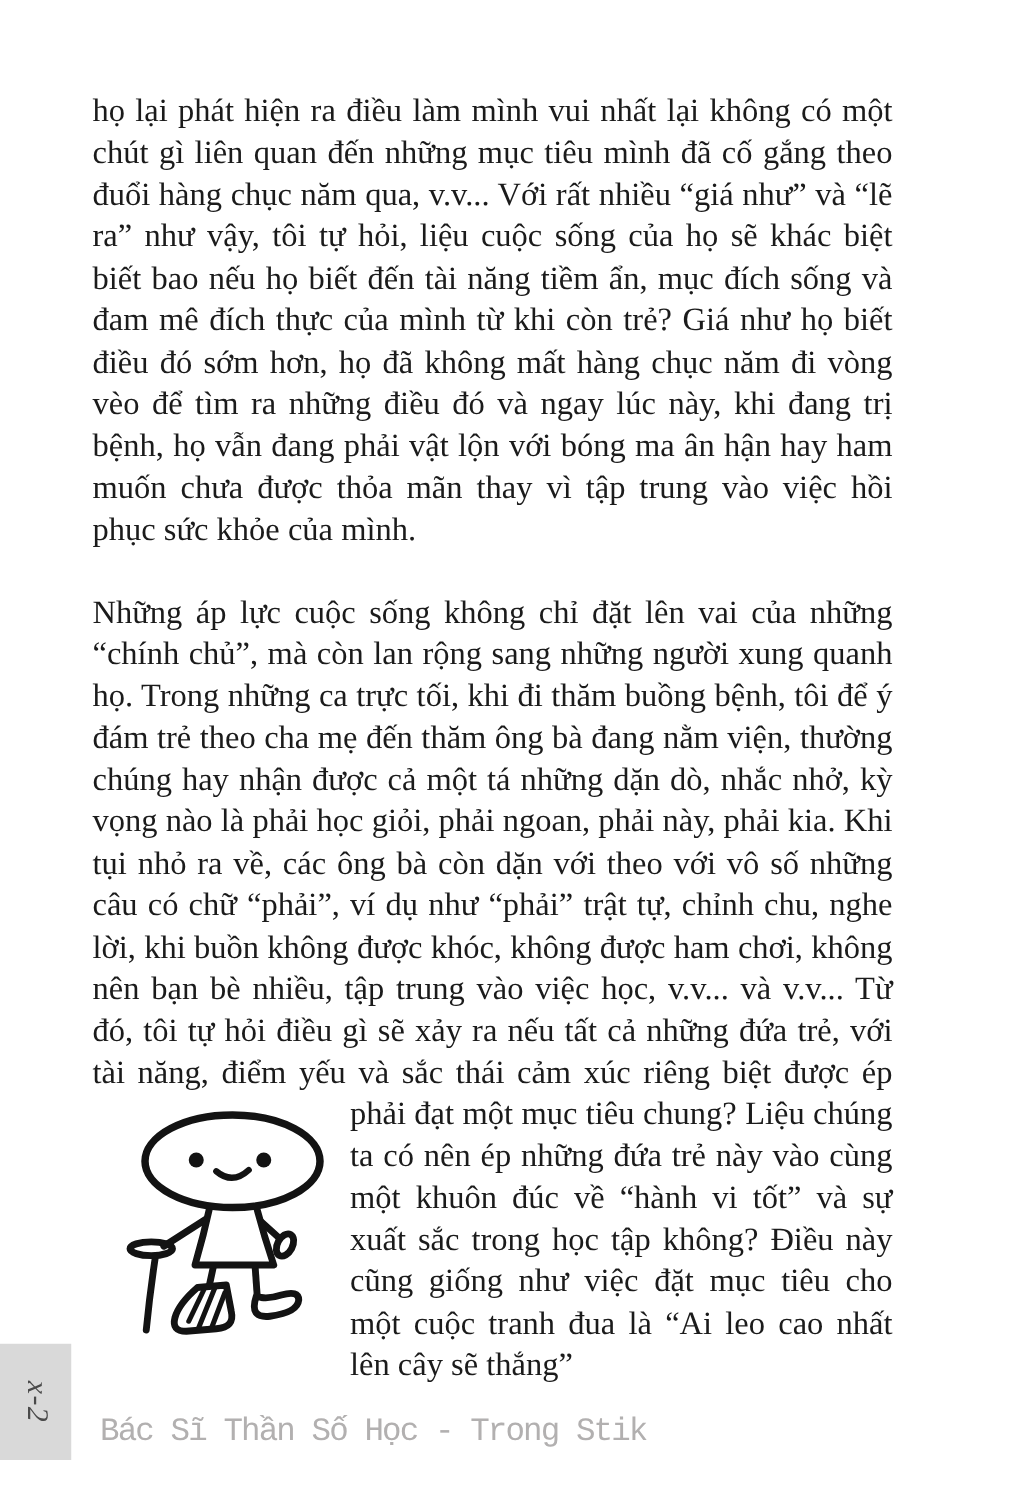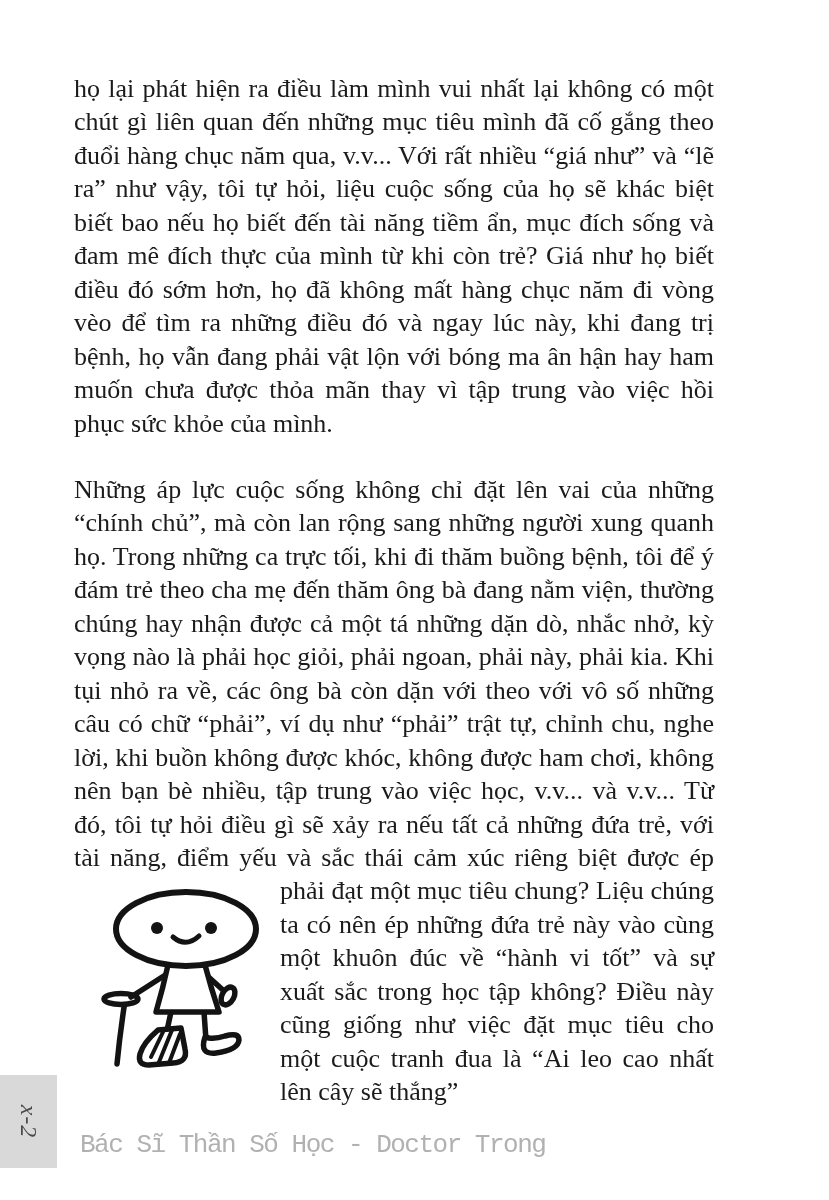--- a/index.html
+++ b/index.html
@@ -105,15 +105,15 @@
         </svg>
       </span>
       <span>chung? Liệu chúng ta có nên ép những đứa trẻ này vào cùng một khuôn đúc về “hành vi tốt” và sự xuất sắc trong học tập không? Điều này cũng giống như việc đặt mục tiêu cho một cuộc tranh đua là “Ai leo cao nhất lên cây sẽ thắng”</span>
     </p>
   </main>
 
   <div class="page-tab">
     <span class="page-num">x-2</span>
   </div>
 
-  <footer class="footer-title">Bác Sĩ Thần Số Học - Doctor Trong</footer>
+  <footer class="footer-title">Bác Sĩ Thần Số Học - Trong Stik</footer>
 
 </div>
 
 </body></html>

